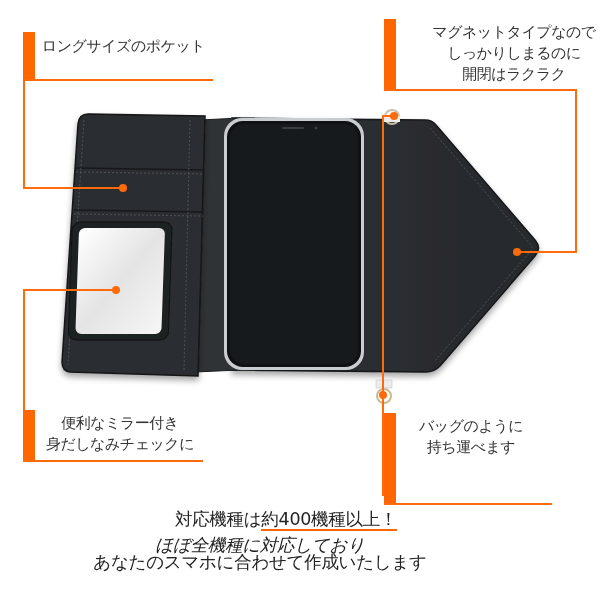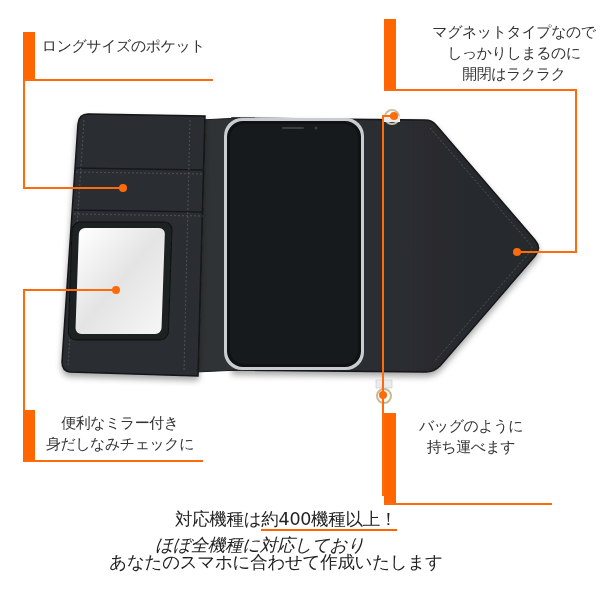--- a/index.html
+++ b/index.html
@@ -126,13 +126,13 @@
 <div class="line" style="left:384px;top:503px;width:168px;height:2px;"></div>
 <div class="callout-text" style="left:396px;top:416px;width:150px;">
   <div>バッグのように</div>
   <div>持ち運べます</div>
 </div>
 
 <div class="bottom-text" style="top:508px;padding-left:26px;">
   <span>対応機種は</span><span class="underline-mark">約400機種以上！</span>
 </div>
 <div class="bottom-text" style="top:534px;font-style:italic;">ほぼ全機種に対応しており</div>
-<div class="bottom-text" style="top:551px;margin-left:16px;">あなたのスマホに合わせて作成いたします</div>
+<div class="bottom-text" style="top:551px;">あなたのスマホに合わせて作成いたします</div>
 
 </body></html>

